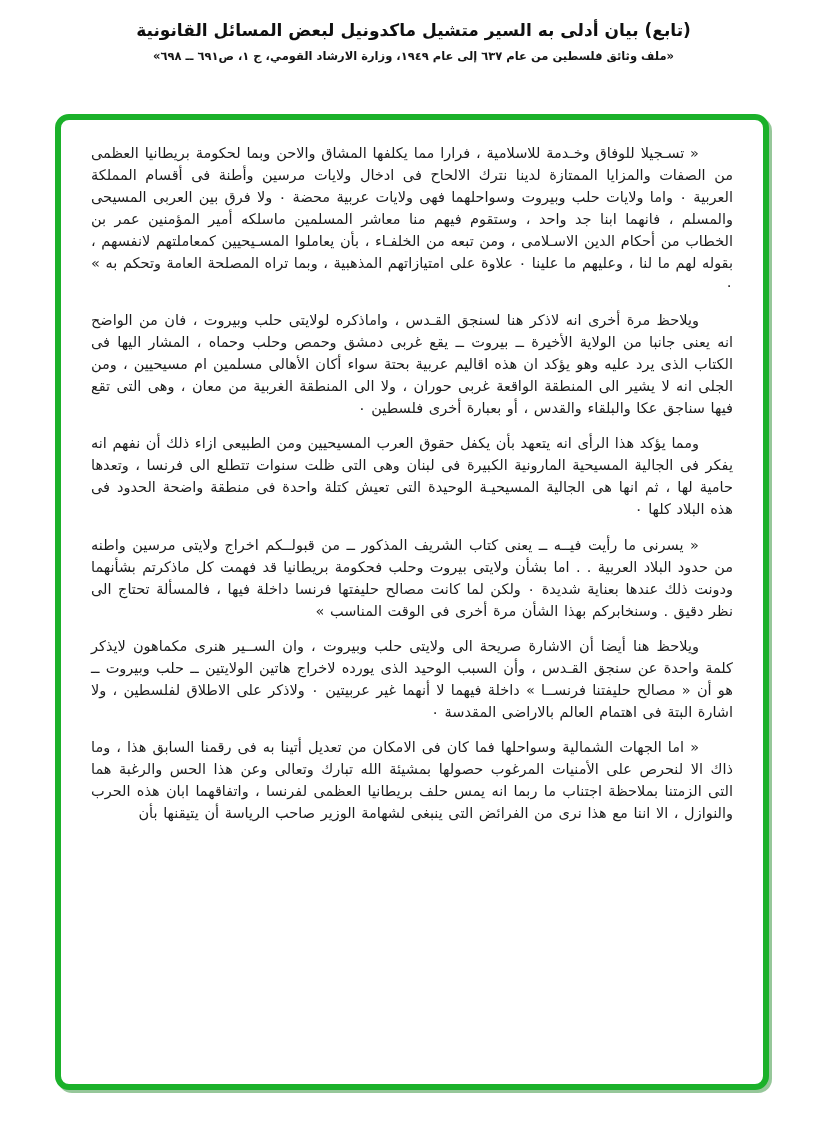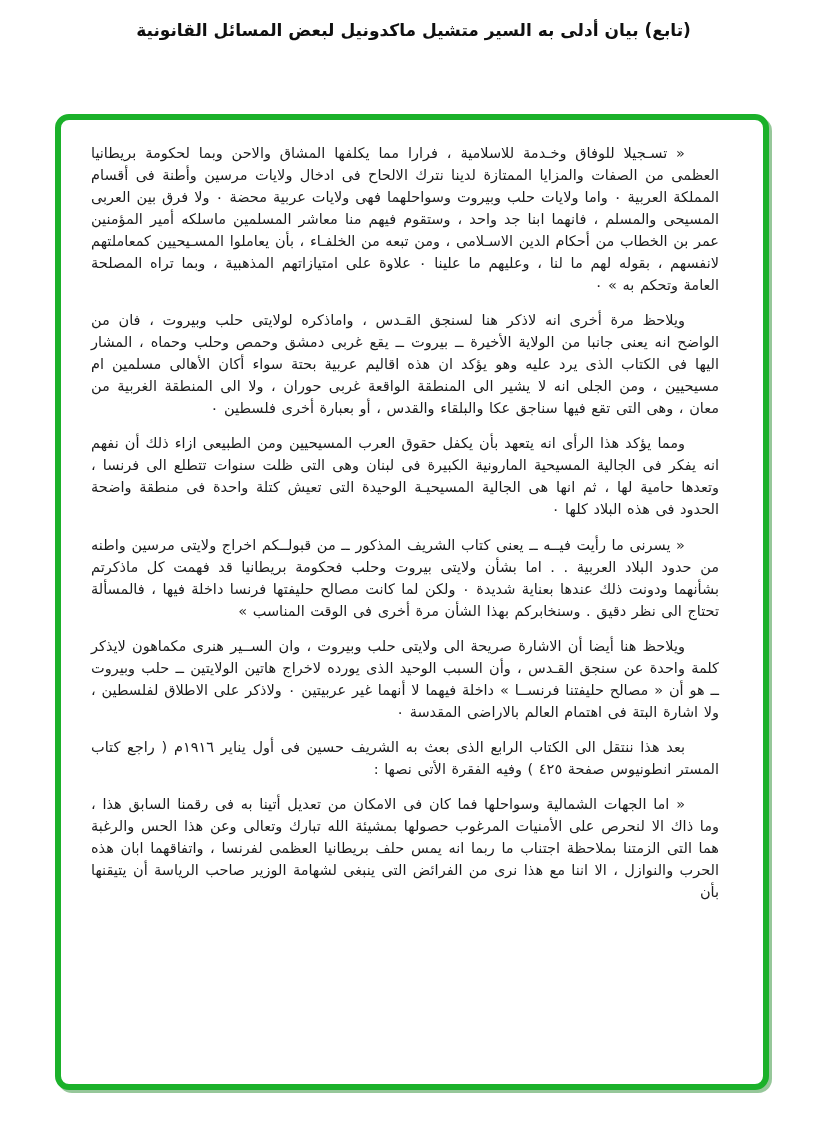--- a/index.html
+++ b/index.html
@@ -43,21 +43,21 @@
     height: 976px;
     box-sizing: border-box;
     border: 6px solid var(--border-green, #1bb12a);
     border-radius: 14px;
     box-shadow: 3px 3px 0 rgba(22, 130, 30, 0.45);
     background: #ffffff;
   }
   .doc-body {
     position: absolute;
     top: 0; left: 0; right: 0; bottom: 0;
-    padding: 22px 44px 18px 30px;
+    padding: 22px 30px 18px 30px;
     direction: rtl;
     text-align: justify;
     font-size: 14.5px;
     line-height: 1.52;
     color: #1c1c1c;
     overflow: hidden;
   }
   .doc-body p {
     margin: 0 0 13px 0;
     text-indent: 34px;
@@ -65,27 +65,27 @@
   }
   .doc-body p:last-child { margin-bottom: 8px; }
 </style>
 </head>
 <body>
 
 <div class="page">
 
   <header class="page-header">
     <h1 class="doc-title">(تابع) بيان أدلى به السير متشيل ماكدونيل لبعض المسائل القانونية</h1>
+    <div class="doc-source">«ملف وثائق فلسطين من عام ٦٣٧ إلى عام ١٩٤٩، وزارة الارشاد القومي، ج ١، ص٦٩١ ــ ٦٩٨»</div>
   </header>
 
   <div class="green-frame">
     <div class="doc-body">
       <p>« تسـجيلا للوفاق وخـدمة للاسلامية ، فرارا مما يكلفها المشاق والاحن وبما لحكومة بريطانيا العظمى من الصفات والمزايا الممتازة لدينا نترك الالحاح فى ادخال ولايات مرسين وأطنة فى أقسام المملكة العربية ٠ واما ولايات حلب وبيروت وسواحلهما فهى ولايات عربية محضة ٠ ولا فرق بين العربى المسيحى والمسلم ، فانهما ابنا جد واحد ، وستقوم فيهم منا معاشر المسلمين ماسلكه أمير المؤمنين عمر بن الخطاب من أحكام الدين الاسـلامى ، ومن تبعه من الخلفـاء ، بأن يعاملوا المسـيحيين كمعاملتهم لانفسهم ، بقوله لهم ما لنا ، وعليهم ما علينا ٠ علاوة على امتيازاتهم المذهبية ، وبما تراه المصلحة العامة وتحكم به » ٠</p>
       <p>ويلاحظ مرة أخرى انه لاذكر هنا لسنجق القـدس ، واماذكره لولايتى حلب وبيروت ، فان من الواضح انه يعنى جانبا من الولاية الأخيرة ــ بيروت ــ يقع غربى دمشق وحمص وحلب وحماه ، المشار اليها فى الكتاب الذى يرد عليه وهو يؤكد ان هذه اقاليم عربية بحتة سواء أكان الأهالى مسلمين ام مسيحيين ، ومن الجلى انه لا يشير الى المنطقة الواقعة غربى حوران ، ولا الى المنطقة الغربية من معان ، وهى التى تقع فيها سناجق عكا والبلقاء والقدس ، أو بعبارة أخرى فلسطين ٠</p>
       <p>ومما يؤكد هذا الرأى انه يتعهد بأن يكفل حقوق العرب المسيحيين ومن الطبيعى ازاء ذلك أن نفهم انه يفكر فى الجالية المسيحية المارونية الكبيرة فى لبنان وهى التى ظلت سنوات تتطلع الى فرنسا ، وتعدها حامية لها ، ثم انها هى الجالية المسيحيـة الوحيدة التى تعيش كتلة واحدة فى منطقة واضحة الحدود فى هذه البلاد كلها ٠</p>
       <p>« يسرنى ما رأيت فيــه ــ يعنى كتاب الشريف المذكور ــ من قبولــكم اخراج ولايتى مرسين واطنه من حدود البلاد العربية . . اما بشأن ولايتى بيروت وحلب فحكومة بريطانيا قد فهمت كل ماذكرتم بشأنهما ودونت ذلك عندها بعناية شديدة ٠ ولكن لما كانت مصالح حليفتها فرنسا داخلة فيها ، فالمسألة تحتاج الى نظر دقيق . وسنخابركم بهذا الشأن مرة أخرى فى الوقت المناسب »</p>
       <p>ويلاحظ هنا أيضا أن الاشارة صريحة الى ولايتى حلب وبيروت ، وان الســير هنرى مكماهون لايذكر كلمة واحدة عن سنجق القـدس ، وأن السبب الوحيد الذى يورده لاخراج هاتين الولايتين ــ حلب وبيروت ــ هو أن « مصالح حليفتنا فرنســا » داخلة فيهما لا أنهما غير عربيتين ٠ ولاذكر على الاطلاق لفلسطين ، ولا اشارة البتة فى اهتمام العالم بالاراضى المقدسة ٠</p>
-      <p>بعد هذا ننتقل الى الكتاب الرابع الذى بعث به الشريف حسين فى أول يناير ١٩١٦م ( راجع كتاب المستر انطونيوس صفحة ٤٢٥ ) وفيه الفقرة الأتى نصها :</p>
       <p>« اما الجهات الشمالية وسواحلها فما كان فى الامكان من تعديل أتينا به فى رقمنا السابق هذا ، وما ذاك الا لنحرص على الأمنيات المرغوب حصولها بمشيئة الله تبارك وتعالى وعن هذا الحس والرغبة هما التى الزمتنا بملاحظة اجتناب ما ربما انه يمس حلف بريطانيا العظمى لفرنسا ، واتفاقهما ابان هذه الحرب والنوازل ، الا اننا مع هذا نرى من الفرائض التى ينبغى لشهامة الوزير صاحب الرياسة أن يتيقنها بأن</p>
     </div>
   </div>
 
 </div>
 
 </body></html>

